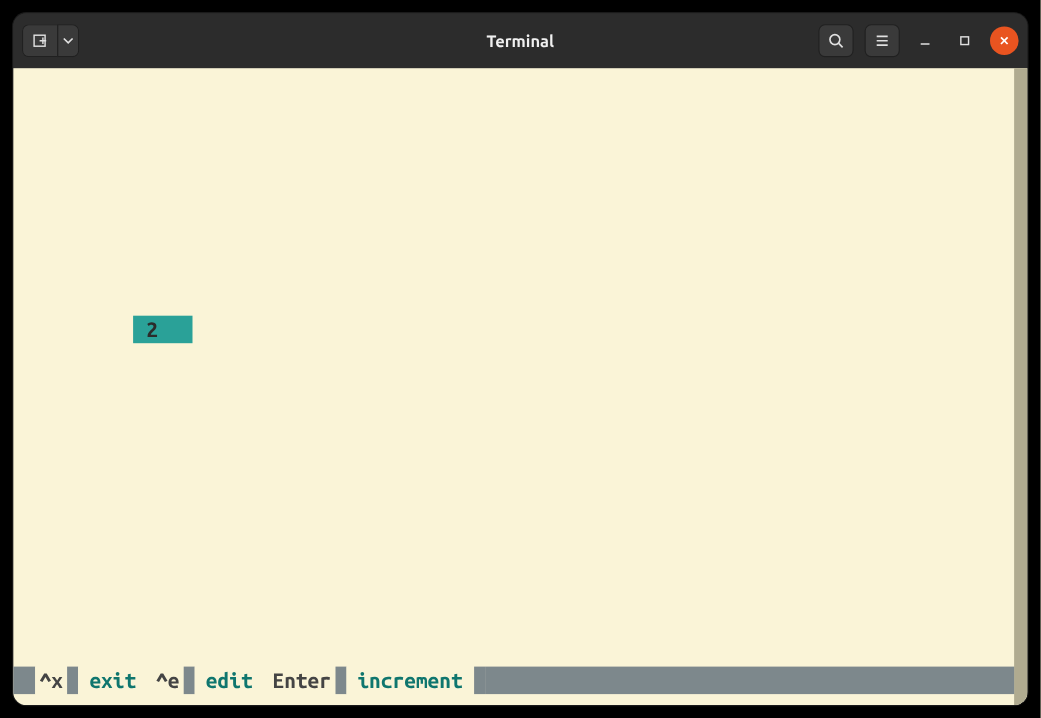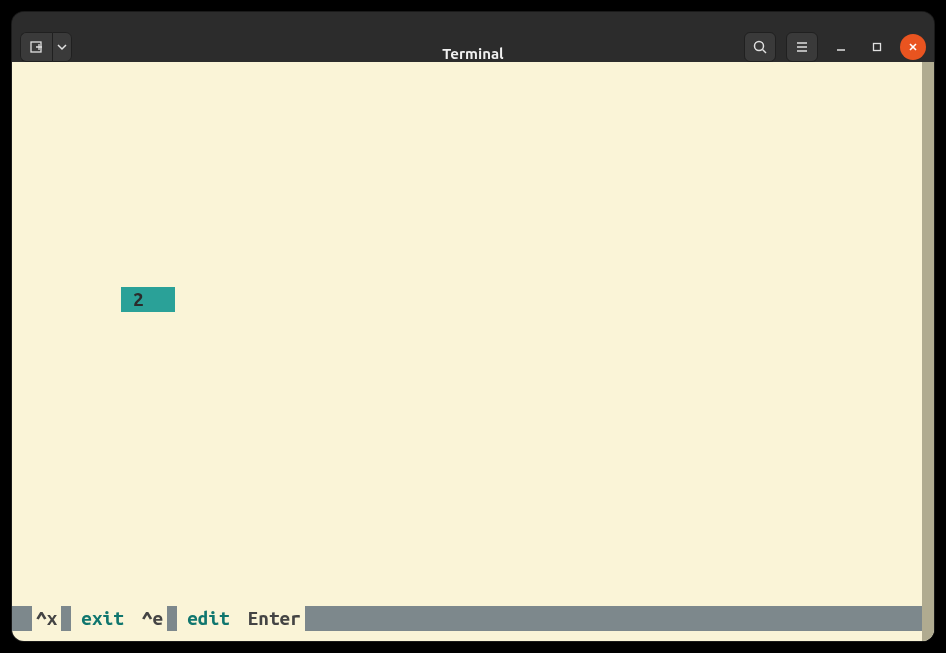--- a/index.html
+++ b/index.html
@@ -18,21 +18,21 @@
       border-radius: 12px;
       overflow: hidden;
       display: flex;
       flex-direction: column;
       box-shadow: 0 0 0 1px #1a1a1a;
     }
     .titlebar {
       height: 50px;
       background: #2c2c2c;
       display: flex;
-      align-items: flex-end;
+      align-items: center;
       padding: 0 8px;
       position: relative;
     }
     .titlebar-left {
       display: flex;
       align-items: center;
       gap: 0;
     }
     .btn-group {
       display: flex;
@@ -239,17 +239,18 @@
     <div class="footer-bar">
       <div class="fb-bg fb-spacer"></div>
       <div class="fb-key">^x</div>
       <div class="fb-bg fb-gap"></div>
       <div class="fb-label">exit</div>
       <div class="fb-key" style="padding-left:8px">^e</div>
       <div class="fb-bg fb-gap"></div>
       <div class="fb-label">edit</div>
       <div class="fb-key" style="padding-left:8px">Enter</div>
       <div class="fb-bg fb-gap"></div>
+      <div class="fb-label">increment</div>
       <div class="fb-bg fb-gap"></div>
       <div class="fb-bg fb-rest"></div>
     </div>
   </div>
 </div>
 
 </body></html>

